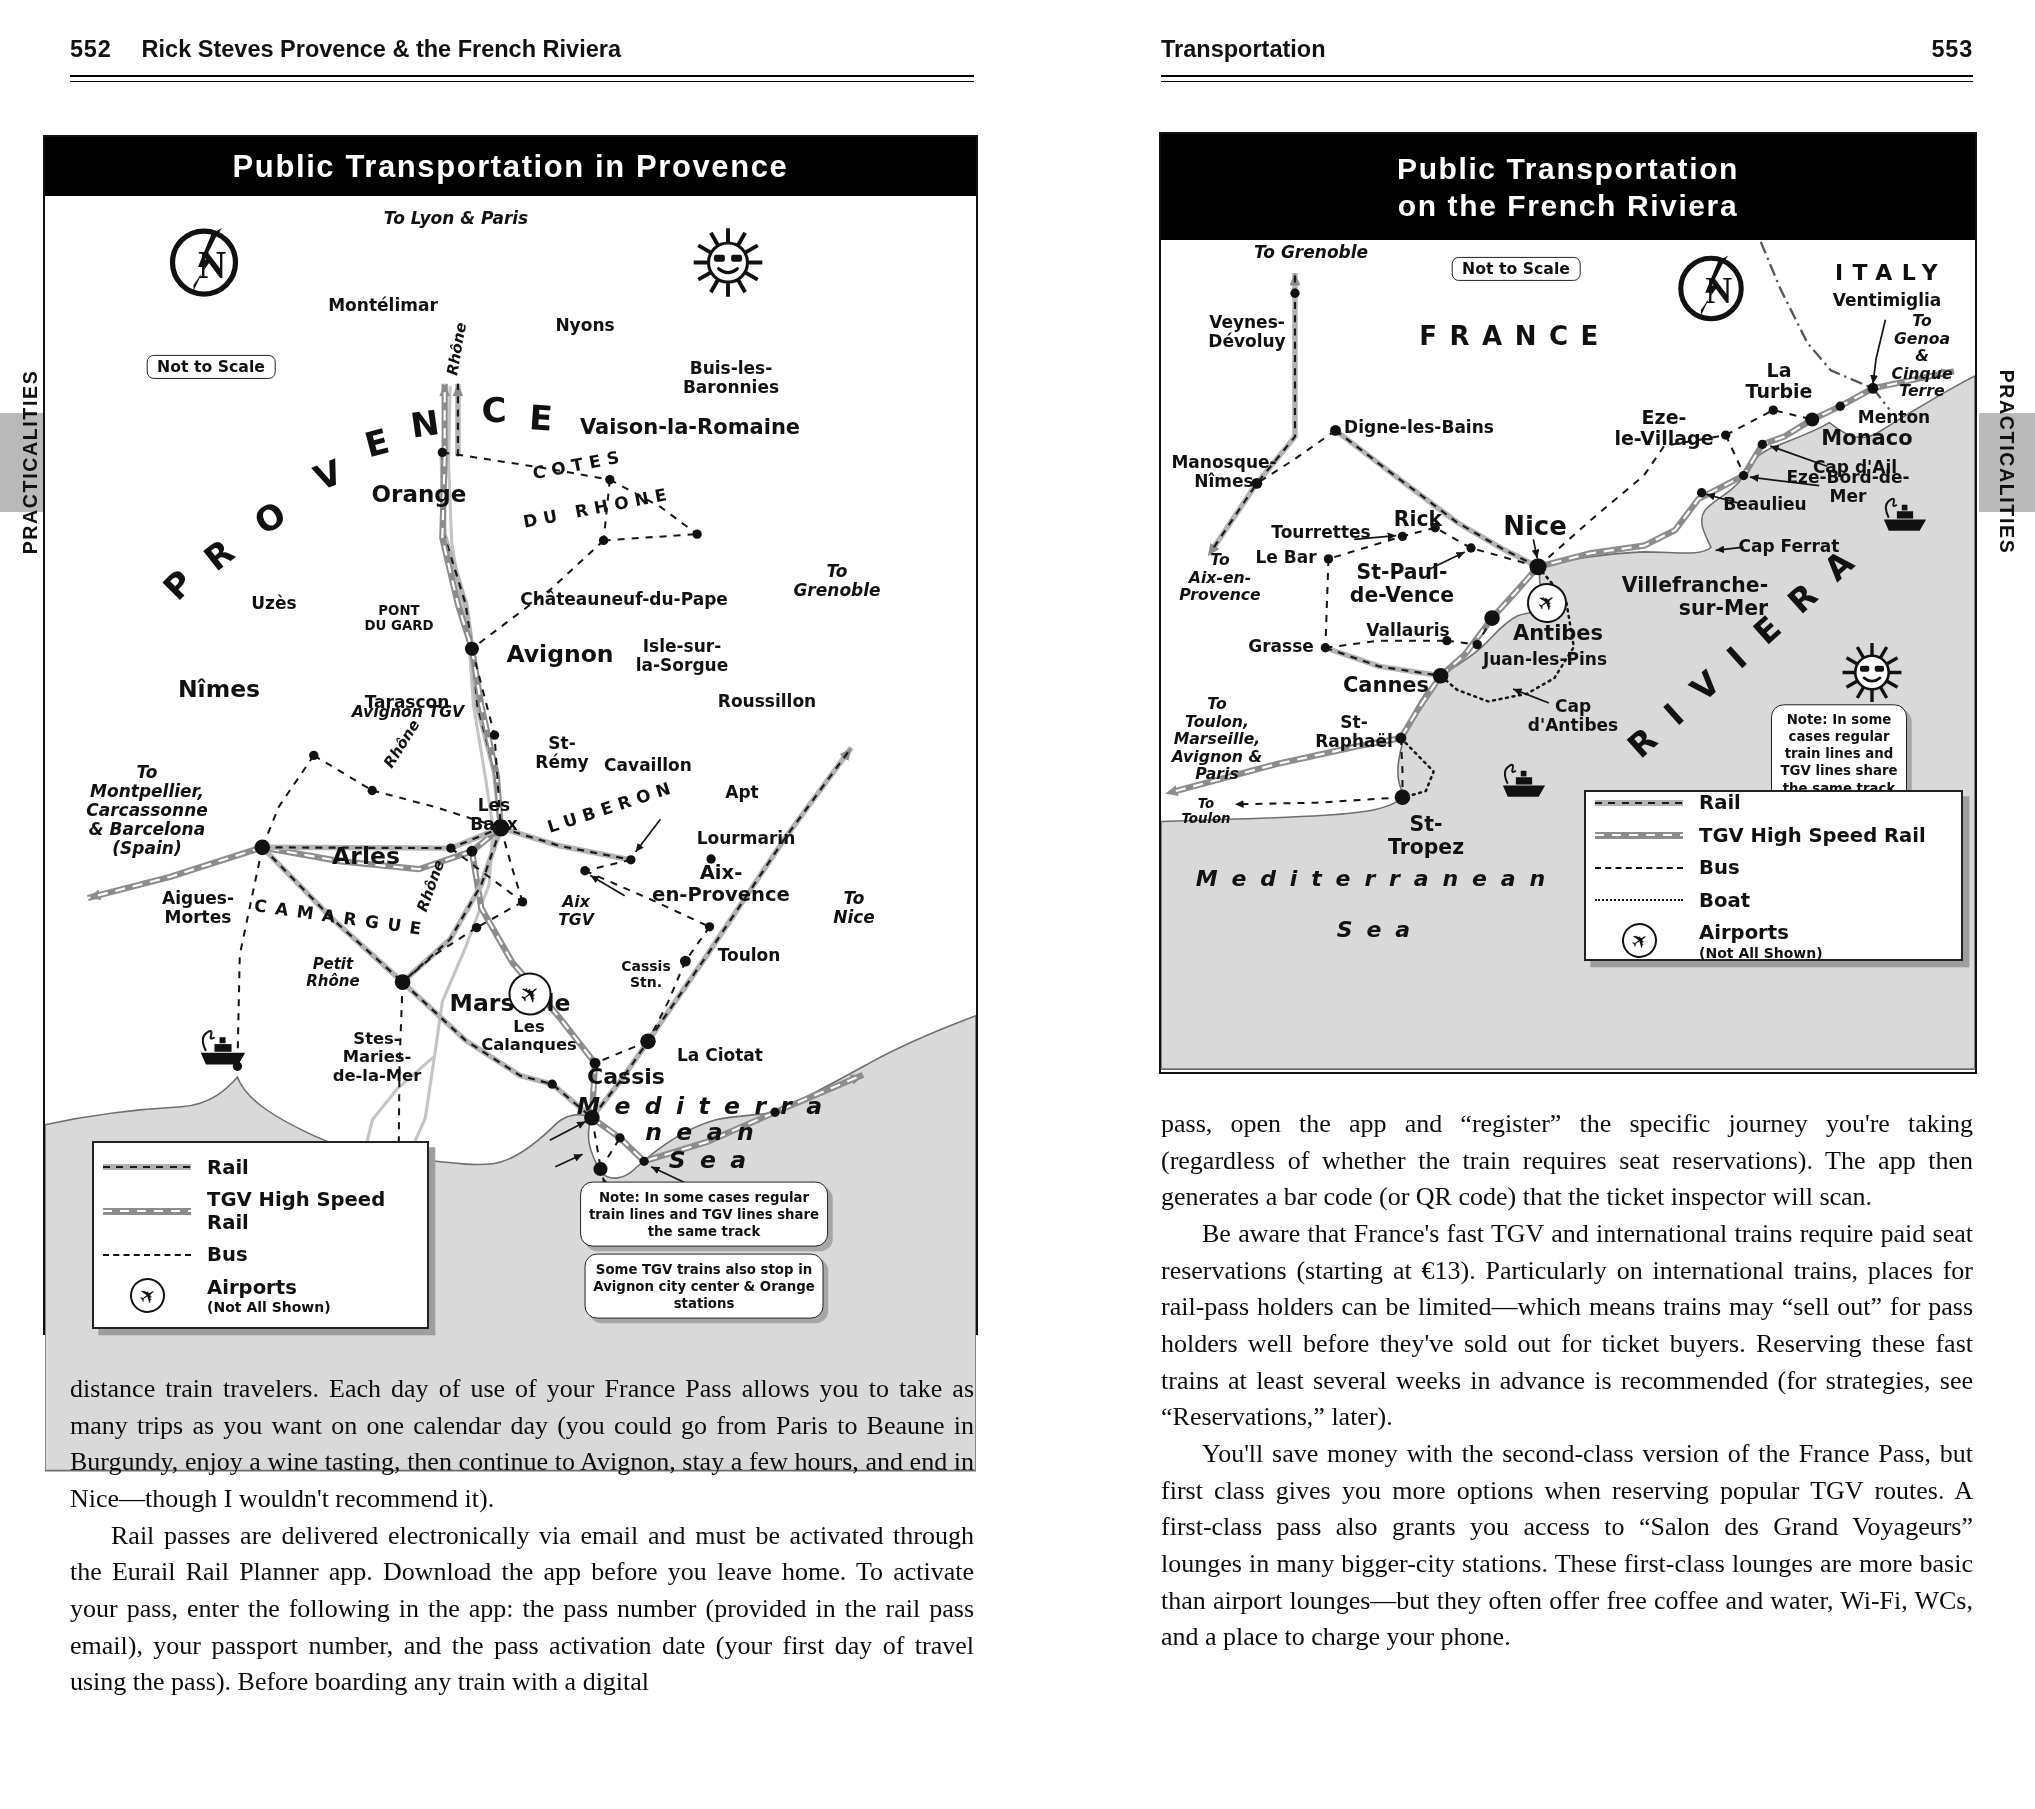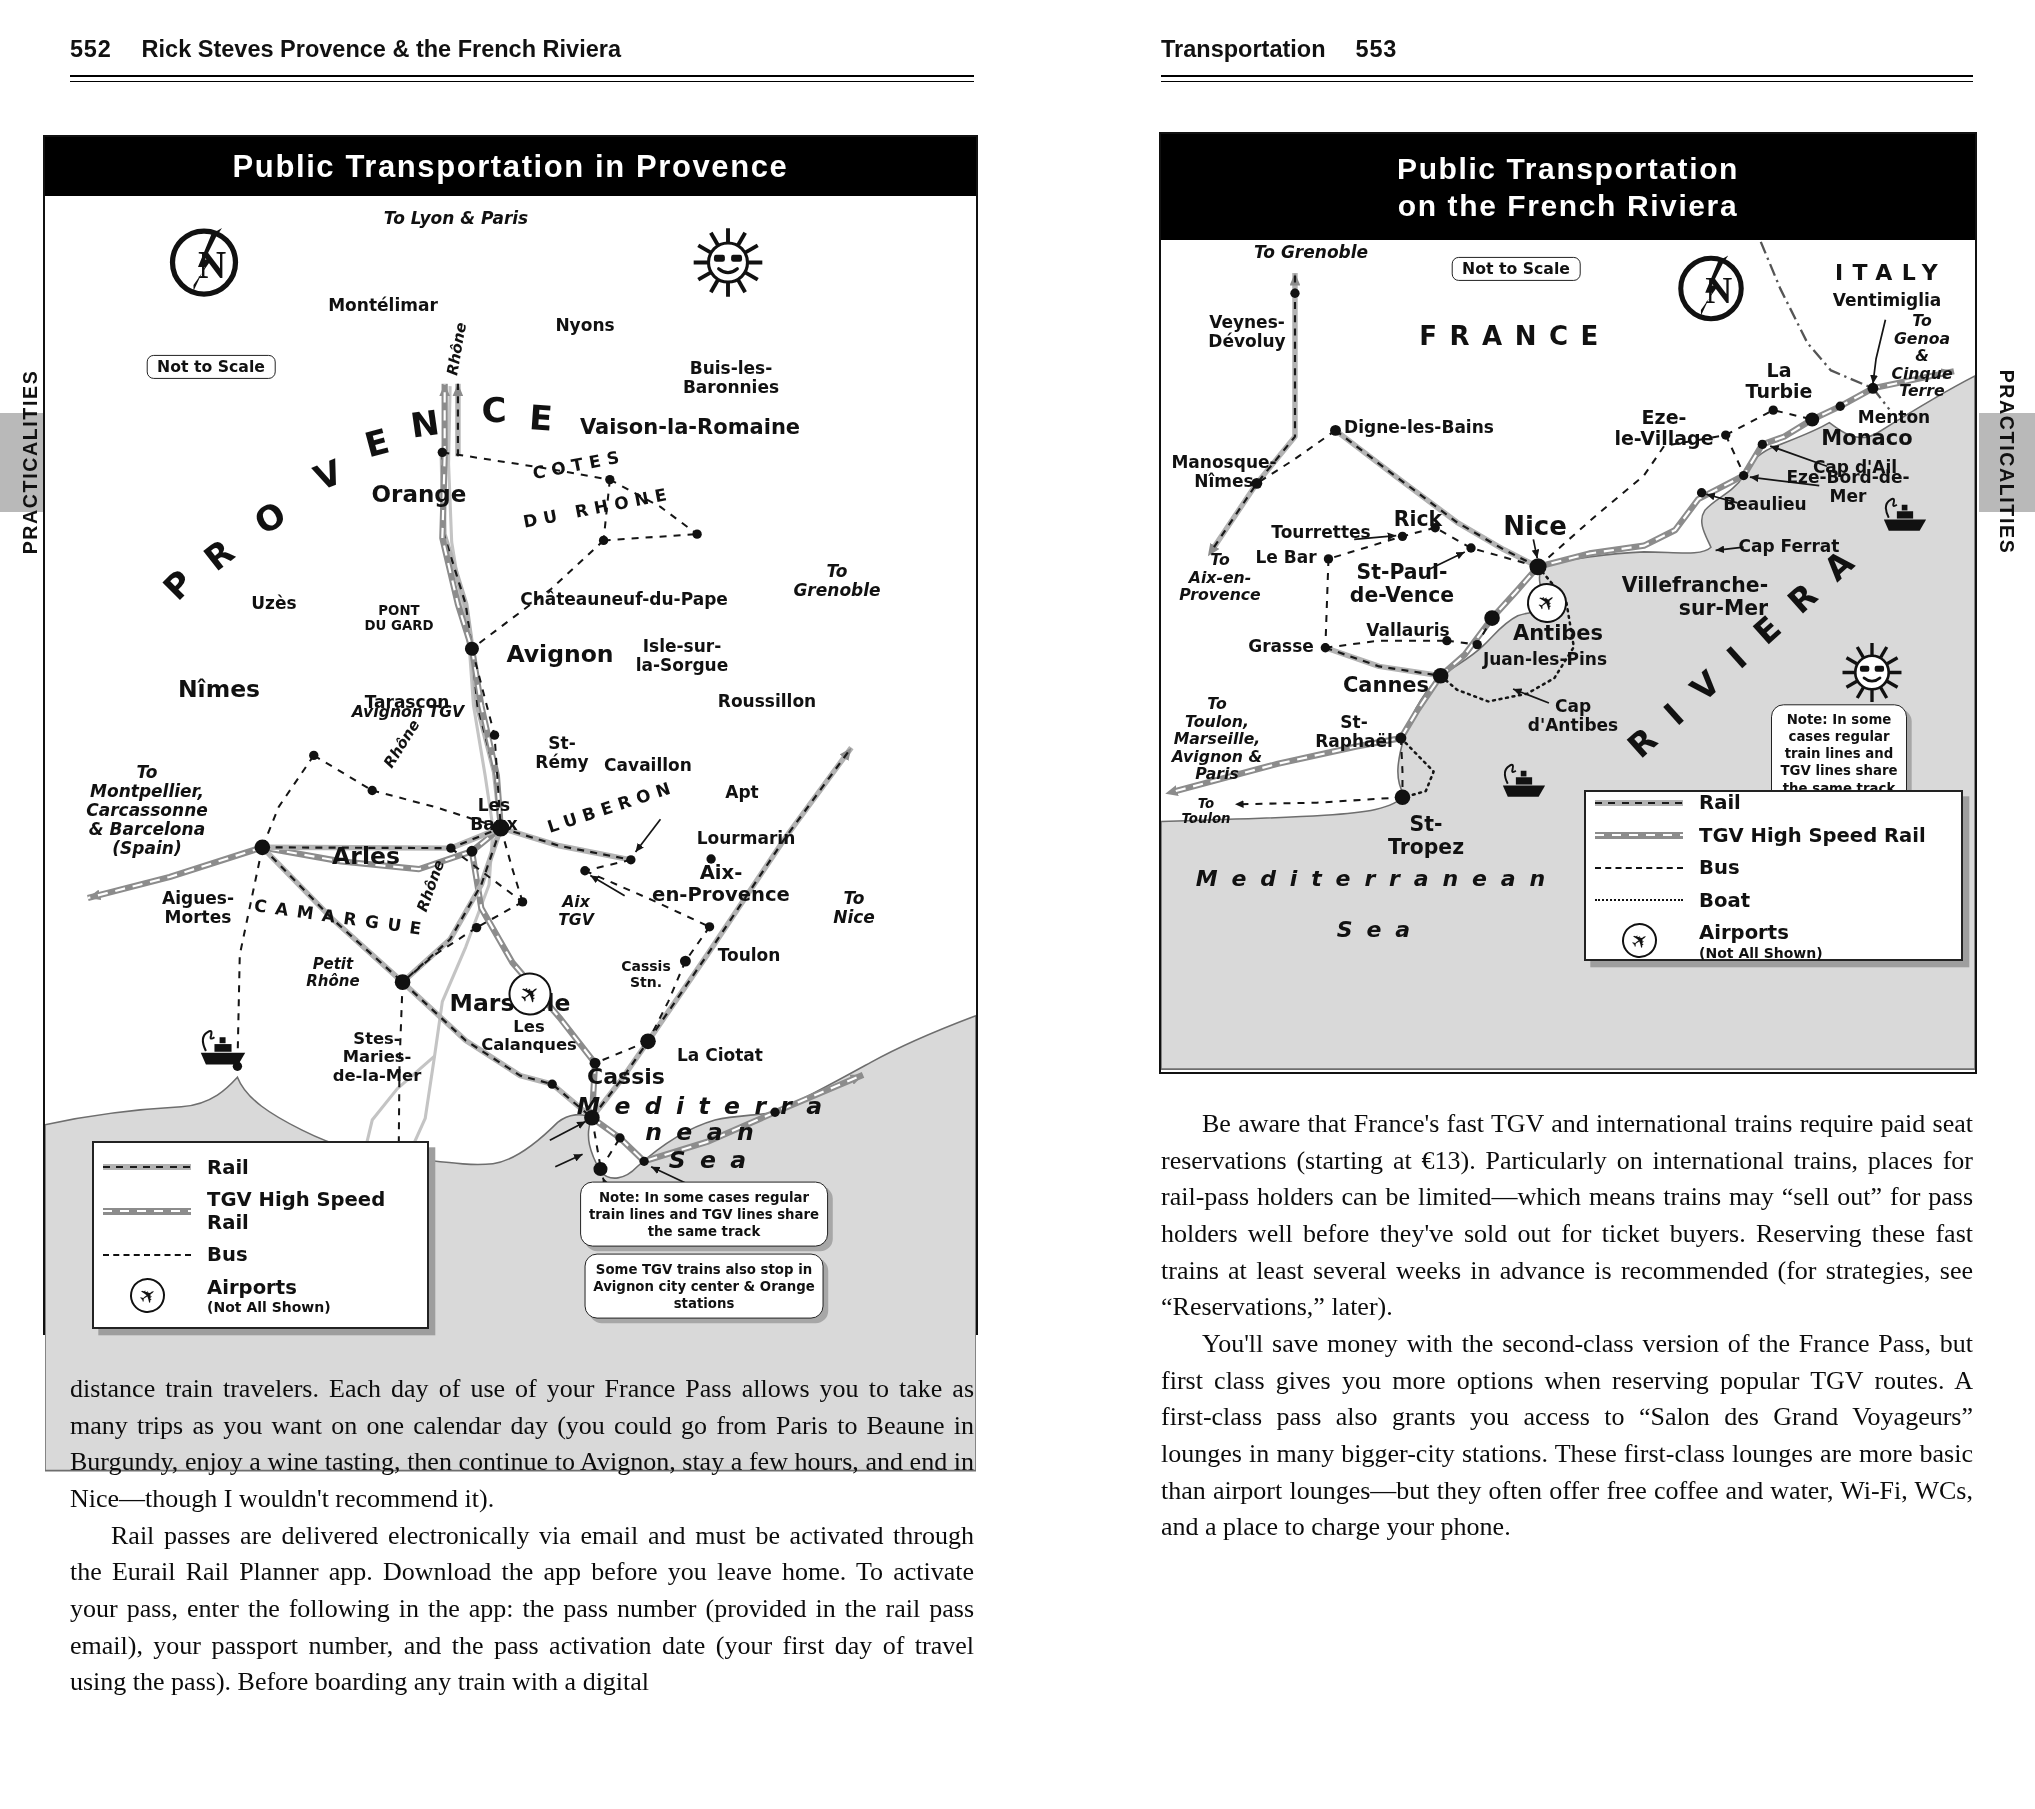--- a/index.html
+++ b/index.html
@@ -45,21 +45,21 @@
   .col p.ind{text-indent:41px;}
 </style>
 </head>
 <body>
 
 <div class="pghead" style="left:70px;">
   <span class="num">552</span>
   <span style="width:30px;"></span>
   <span>Rick Steves Provence &amp; the French Riviera</span>
 </div>
-<div class="pghead" style="left:1161px;width:812px;justify-content:flex-start;">
+<div class="pghead" style="left:1161px;width:812px;justify-content:space-between;">
   <span>Transportation</span>
   <span style="width:30px;"></span>
   <span class="num">553</span>
 </div>
 <div class="rule" style="left:70px;top:75px;width:904px;"></div>
 <div class="rule" style="left:1161px;top:75px;width:812px;"></div>
 
 <div class="tabband" style="left:0;top:413px;width:53px;height:99px;"></div>
 <div class="tabtxt" style="left:30px;top:462px;transform:translate(-50%,-50%) rotate(-90deg);">PRACTICALITIES</div>
 <div class="tabband" style="left:1979px;top:413px;width:56px;height:99px;"></div>
@@ -532,16 +532,17 @@
         </div>
       </div>
   </div>
 </div>
 
 <div class="col" id="col-left" style="left:70px;top:1371px;width:904px;height:423px;">
     <p>distance train travelers. Each day of use of your France Pass allows you to take as many trips as you want on one calendar day (you could go from Paris to Beaune in Burgundy, enjoy a wine tasting, then continue to Avignon, stay a few hours, and end in Nice—though I wouldn't recommend it).</p>
     <p class="ind">Rail passes are delivered electronically via email and must be activated through the Eurail Rail Planner app. Download the app before you leave home. To activate your pass, enter the following in the app: the pass number (provided in the rail pass email), your passport number, and the pass activation date (your first day of travel using the pass). Before boarding any train with a digital</p>
   </div>
 <div class="col" id="col-right" style="left:1161px;top:1106px;width:812px;height:689px;">
+    <p>pass, open the app and “register” the specific journey you're taking (regardless of whether the train requires seat reservations). The app then generates a bar code (or QR code) that the ticket inspector will scan.</p>
     <p class="ind">Be aware that France's fast TGV and international trains require paid seat reservations (starting at €13). Particularly on international trains, places for rail-pass holders can be limited—which means trains may “sell out” for pass holders well before they've sold out for ticket buyers. Reserving these fast trains at least several weeks in advance is recommended (for strategies, see “Reservations,” later).</p>
     <p class="ind">You'll save money with the second-class version of the France Pass, but first class gives you more options when reserving popular TGV routes. A first-class pass also grants you access to “Salon des Grand Voyageurs” lounges in many bigger-city stations. These first-class lounges are more basic than airport lounges—but they often offer free coffee and water, Wi-Fi, WCs, and a place to charge your phone.</p>
   </div>
 
 
 </body></html>

